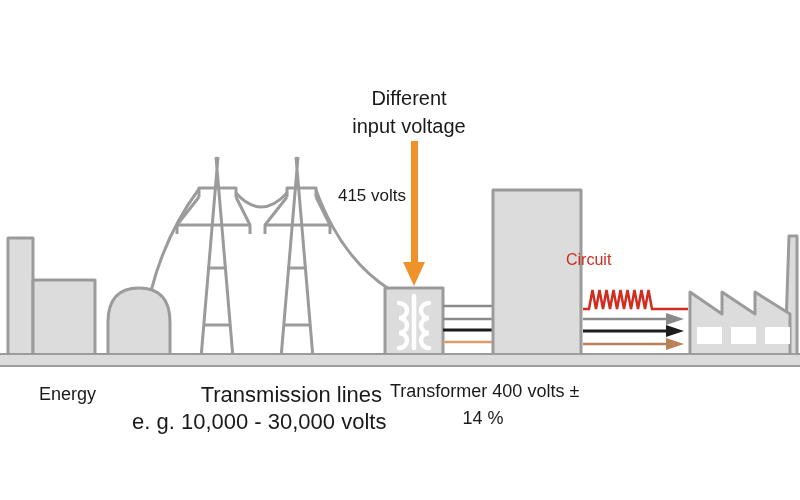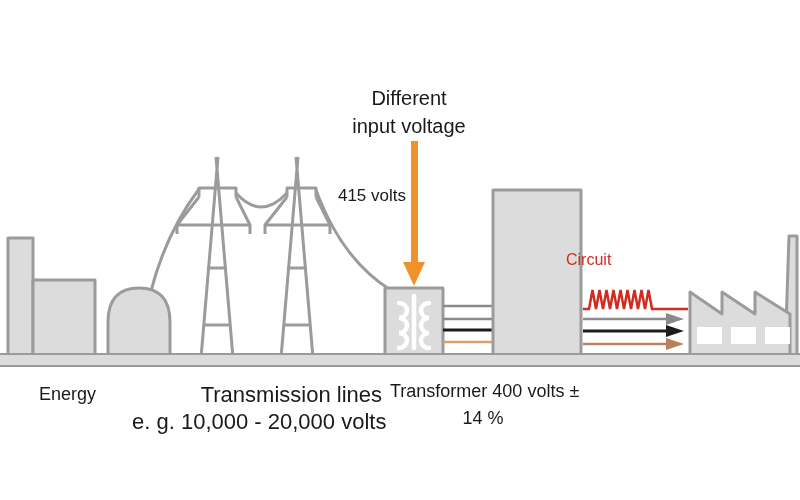--- a/index.html
+++ b/index.html
@@ -122,19 +122,19 @@
   <div class="lbl feedback">
     <div>Circuit</div>
   </div>
 
   <div class="lbl energy">
     <div>Energy</div>
   </div>
 
   <div class="lbl transmission">
     <div>Transmission lines</div>
-    <div>e. g. 10,000 - 20,000 volts</div>
+    <div>e. g. 10,000 - 30,000 volts</div>
   </div>
 
   <div class="lbl xfmr1">Transformer 400 volts ±</div>
   <div class="lbl xfmr2">14 %</div>
 
 </div>
 
 </body></html>

